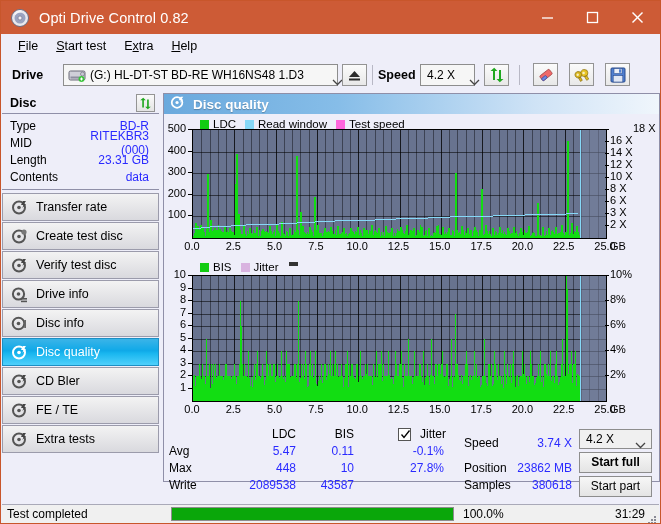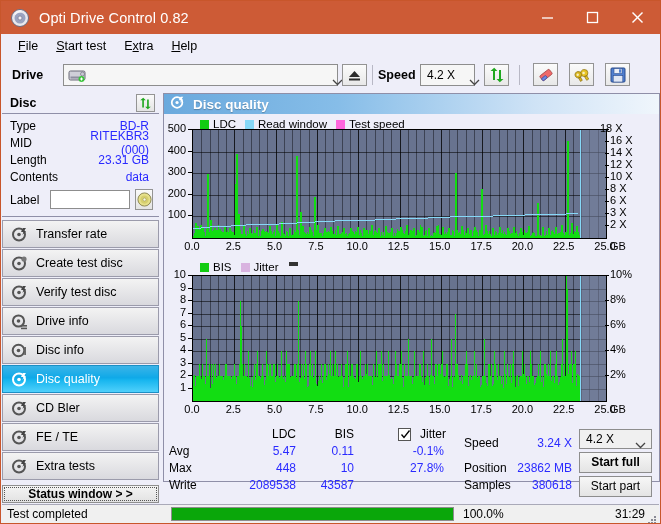--- a/index.html
+++ b/index.html
@@ -259,20 +259,21 @@
     <div class="combo drive-combo">
       <span class="drive-ico">
         <svg width="18" height="15" viewBox="0 0 18 15">
           <rect x="1" y="3" width="16" height="9" rx="1.5" fill="#cfcfd8" stroke="#6a6a78"></rect>
           <rect x="2.5" y="8.5" width="9" height="2" fill="#8e8ea0"></rect>
           <circle cx="14.5" cy="6" r="2" fill="#c8c8d4" stroke="#6a6a78" stroke-width=".6"></circle>
           <circle cx="13.5" cy="11" r="3" fill="#2ec42e" opacity=".9"></circle>
           <path d="M12 11h3M13.5 9.5v3" stroke="#fff" stroke-width="1"></path>
         </svg>
       </span>
+      <span>(G:)   HL-DT-ST BD-RE  WH16NS48 1.D3</span>
       <span class="chev">
         <svg width="11" height="7">
             <path d="M1 1 L5.5 5.5 L10 1" fill="none" stroke="#444" stroke-width="1.3"></path>
           </svg>
       </span>
     </div>
 
     <div class="tbbtn" style="position:absolute;left:341px;top:6px;width:25px;height:22px;">
       <svg width="15" height="13" viewBox="0 0 15 13">
         <path d="M7.5 2 L13 8 L2 8 Z" fill="#2b2b2b"></path>
@@ -351,31 +352,20 @@
         <span class="k">MID</span>
         <span class="v">RITEKBR3 (000)</span>
       </div>
       <div class="row">
         <span class="k">Length</span>
         <span class="v">23.31 GB</span>
       </div>
       <div class="row">
         <span class="k">Contents</span>
         <span class="v">data</span>
-      </div>
-      <div class="label-row">
-        <span class="k">Label</span>
-        <input class="label-input" type="text" value="" style="">
-        <span class="label-btn">
-          <svg width="15" height="15" viewBox="0 0 16 16">
-            <circle cx="8" cy="8" r="7" fill="#e6e08a" stroke="#8a8450"></circle>
-            <circle cx="8" cy="8" r="4.4" fill="#d6cf6e"></circle>
-            <circle cx="8" cy="8" r="1.6" fill="#fafae0" stroke="#8a8450" stroke-width=".5"></circle>
-          </svg>
-        </span>
       </div>
     </div>
 
     <div class="navlist">
       <div class="navitem">
         <span class="nic">
           <svg width="17" height="17" viewBox="0 0 17 17">
               <circle cx="8" cy="8.5" r="6" fill="none" stroke="#555" stroke-width="2"></circle>
               <circle cx="8" cy="8.5" r="1.8" fill="#555"></circle>
               <path d="M12 2 l3 0 -2 3 2 0 -3.6 4 1-3 -2.4 0z" fill="#444"></path>
@@ -460,23 +450,20 @@
               <circle cx="8" cy="8.5" r="6" fill="none" stroke="#555" stroke-width="2"></circle>
               <circle cx="8" cy="8.5" r="1.8" fill="#555"></circle>
               <path d="M12 2 l3 0 -2 3 2 0 -3.6 4 1-3 -2.4 0z" fill="#444"></path>
             </svg>
         </span>
         <span>Extra tests</span>
       </div>
     </div>
   </div>
 
-  <div class="statusbtn-wrap">
-    <div class="statusbtn">Status window &gt; &gt;</div>
-  </div>
 
   <div class="rightpanel">
 
     <div class="rp-hd">
       <span>
         <svg width="15" height="15" viewBox="0 0 17 17">
             <circle cx="8" cy="8.5" r="6" fill="none" stroke="#ffffff" stroke-width="2"></circle>
             <circle cx="8" cy="8.5" r="1.8" fill="#ffffff"></circle>
             <path d="M12 2 l3 0 -2 3 2 0 -3.6 4 1-3 -2.4 0z" fill="#ffffff"></path>
           </svg>
@@ -1053,21 +1040,21 @@
         <div class="ax" style="left: 446px; top: 53px;">8 X</div>
         <div class="tick" style="left: 441px; top: 60px;"></div>
         <div class="ax" style="left: 446px; top: 41px;">10 X</div>
         <div class="tick" style="left: 441px; top: 48px;"></div>
         <div class="ax" style="left: 446px; top: 29px;">12 X</div>
         <div class="tick" style="left: 441px; top: 36px;"></div>
         <div class="ax" style="left: 446px; top: 17px;">14 X</div>
         <div class="tick" style="left: 441px; top: 24px;"></div>
         <div class="ax" style="left: 446px; top: 5px;">16 X</div>
         <div class="tick" style="left: 441px; top: 12px;"></div>
-        <div class="ax" style="left: 436px; top: -7px;">18 X</div>
+        <div class="ax" style="left: 469px; top: -7px;">18 X</div>
         <div class="tick" style="left: 441px; top: 0px;"></div>
         <div class="ax" style="left: 14px; top: 111px; width: 28px; text-align: center;">0.0</div>
         <div class="ax" style="left: 55.3px; top: 111px; width: 28px; text-align: center;">2.5</div>
         <div class="ax" style="left: 96.6px; top: 111px; width: 28px; text-align: center;">5.0</div>
         <div class="ax" style="left: 137.9px; top: 111px; width: 28px; text-align: center;">7.5</div>
         <div class="ax" style="left: 179.2px; top: 111px; width: 28px; text-align: center;">10.0</div>
         <div class="ax" style="left: 220.5px; top: 111px; width: 28px; text-align: center;">12.5</div>
         <div class="ax" style="left: 261.8px; top: 111px; width: 28px; text-align: center;">15.0</div>
         <div class="ax" style="left: 303.1px; top: 111px; width: 28px; text-align: center;">17.5</div>
         <div class="ax" style="left: 344.4px; top: 111px; width: 28px; text-align: center;">20.0</div>
@@ -1643,21 +1630,21 @@
       <div class="st" style="left:5px;top:34px;">Max</div>
       <div class="sv" style="left:72px;top:34px;width:60px;">448</div>
       <div class="sv" style="left:140px;top:34px;width:50px;">10</div>
       <div class="sv" style="left:230px;top:34px;width:50px;">27.8%</div>
 
       <div class="st" style="left:5px;top:51px;">Write</div>
       <div class="sv" style="left:62px;top:51px;width:70px;">2089538</div>
       <div class="sv" style="left:136px;top:51px;width:54px;">43587</div>
 
       <div class="st" style="left:300px;top:9px;">Speed</div>
-      <div class="sv" style="left:340px;top:9px;width:68px;">3.24 X</div>
+      <div class="sv" style="left:340px;top:9px;width:68px;">3.74 X</div>
       <div class="st" style="left:300px;top:34px;">Position</div>
       <div class="sv" style="left:340px;top:34px;width:68px;">23862 MB</div>
       <div class="st" style="left:300px;top:51px;">Samples</div>
       <div class="sv" style="left:340px;top:51px;width:68px;">380618</div>
 
       <div class="spd-combo" style="left:415px;top:2px;width:73px;">
         <span>4.2 X</span>
         <span style="position:absolute;right:5px;top:6px;">
           <svg width="11" height="7">
               <path d="M1 1 L5.5 5.5 L10 1" fill="none" stroke="#444" stroke-width="1.3"></path>

